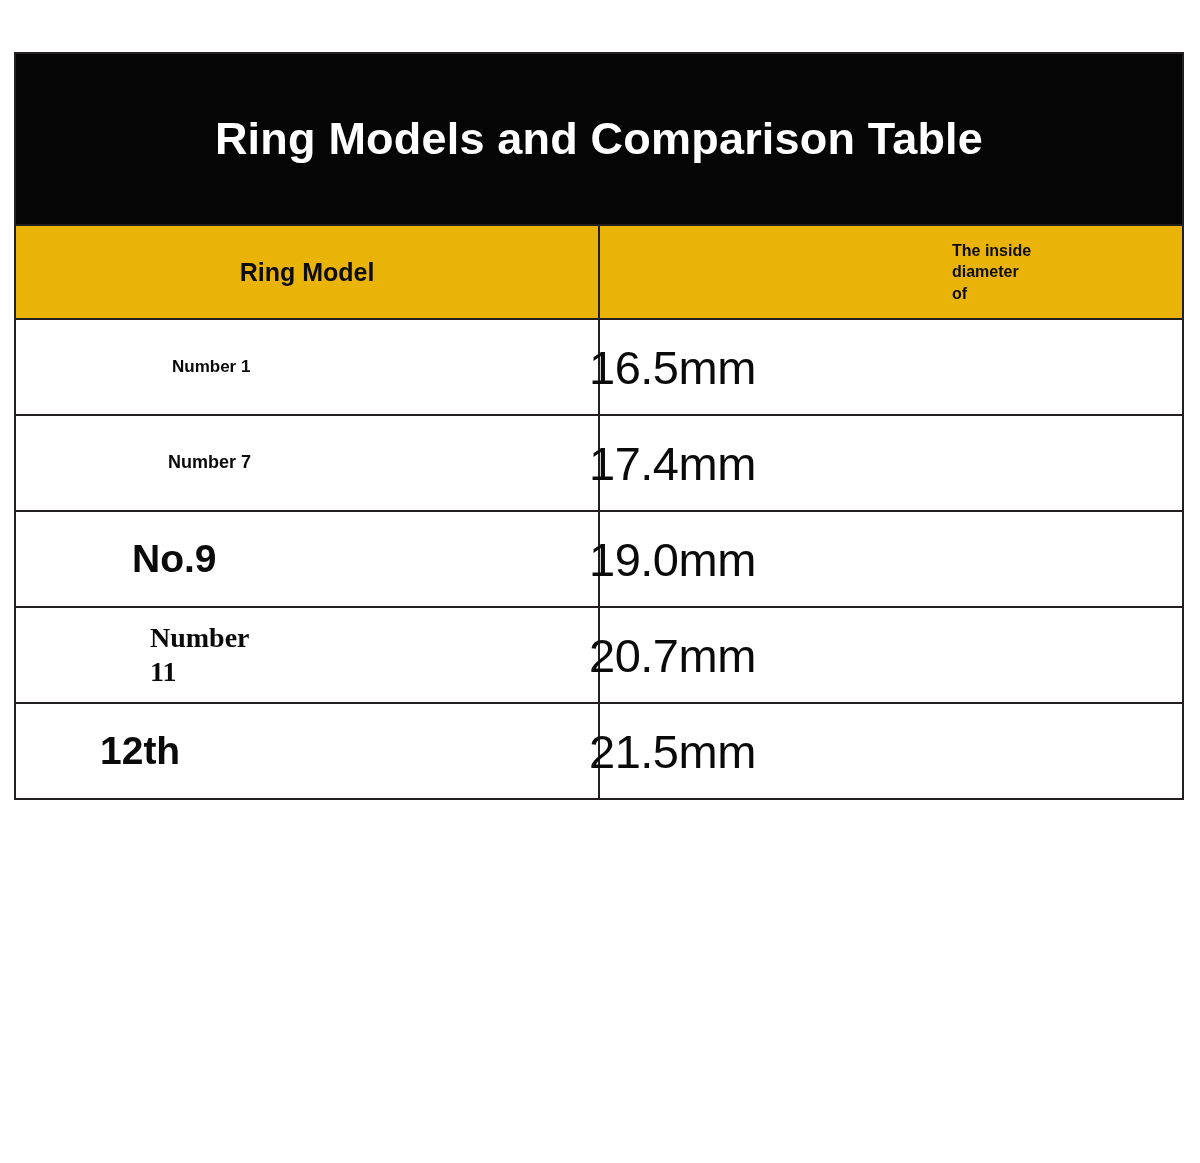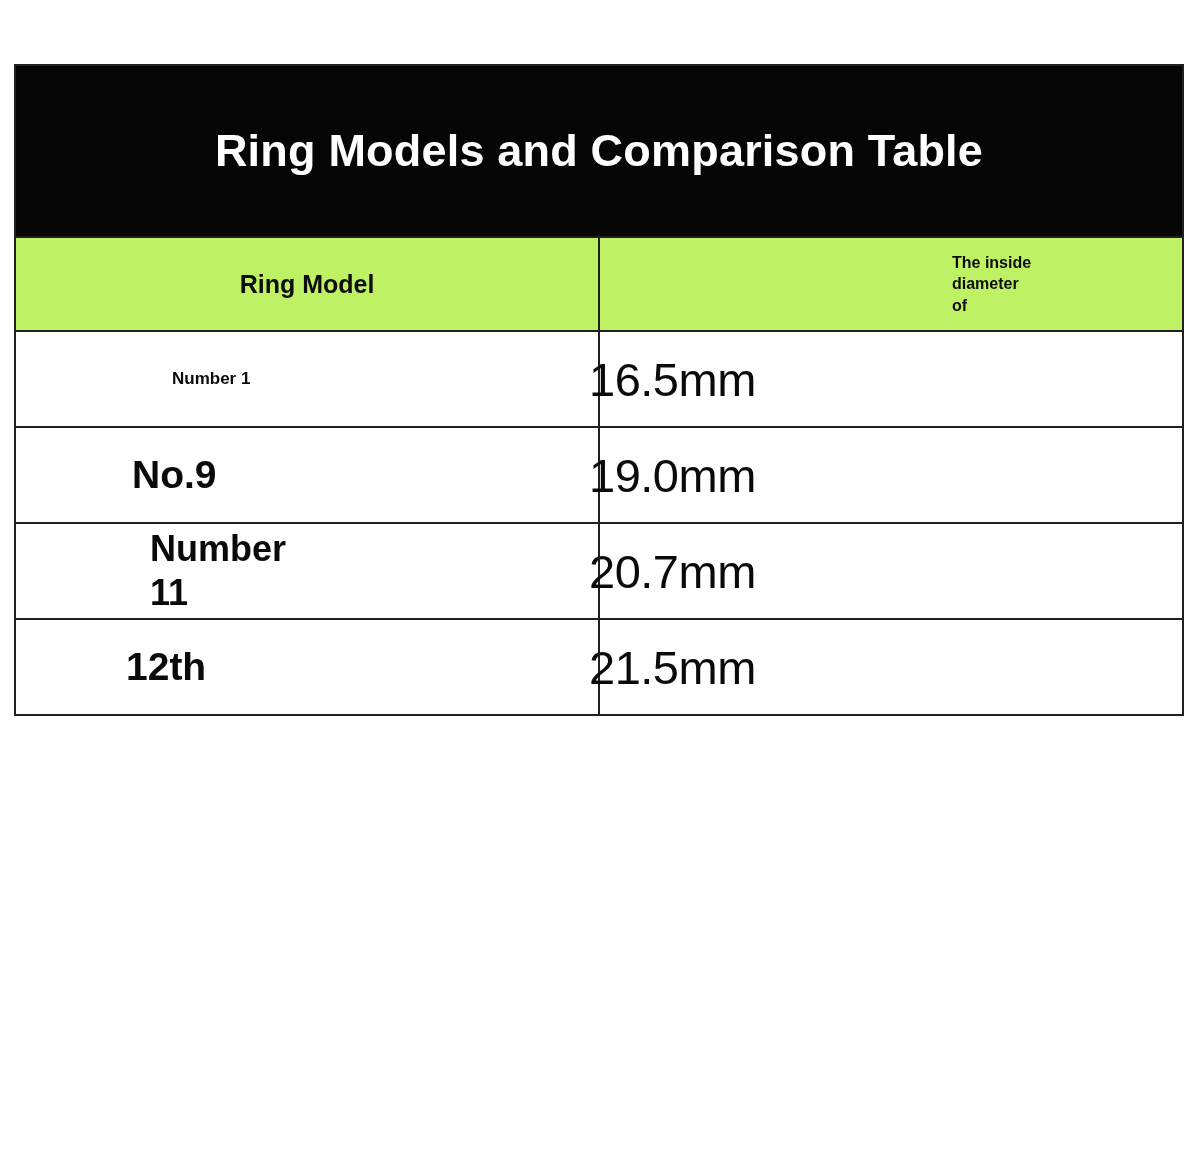--- a/index.html
+++ b/index.html
@@ -11,21 +11,21 @@
     width: 1200px;
     height: 1163px;
     font-family: "Liberation Sans", sans-serif;
     position: relative;
     overflow: hidden;
   }
 
   #sizing-table {
     position: absolute;
     left: 14px;
-    top: 64px;
+    top: 52px;
     width: 1170px;
     border-collapse: collapse;
     table-layout: fixed;
   }
 
   #sizing-table td, #sizing-table th {
     padding: 0;
     margin: 0;
     border: 2px solid #231f20;
     vertical-align: middle;
@@ -43,21 +43,21 @@
     color: #ffffff;
     font-size: 45px;
     font-weight: bold;
     letter-spacing: 0.2px;
     line-height: 1.1;
     display: block;
   }
 
   
   .hdr-row td {
-    background: #bef264;
+    background: #eab308;
     height: 92px;
   }
   .hdr-model {
     text-align: center;
   }
   .hdr-model-text {
     font-size: 25px;
     font-weight: bold;
     color: #0d0d0d;
     text-align: right;
@@ -102,22 +102,22 @@
     letter-spacing: -0.5px;
     margin-left: -11px;
   }
 
   
   .m-r0 { font-size: 17px; margin-left: 156px; }
   .m-r1 { font-size: 18px; margin-left: 152px; }
   .m-r2 { font-size: 20px; margin-left: 155px; width: 100px; }
   .m-r3 { font-size: 39px; margin-left: 116px; }
   .m-r4 { font-size: 32px; margin-left: 139px; }
-  .m-r5 { font-size: 36px; margin-left: 134px; width: 120px; }
-  .m-r6 { font-size: 39px; margin-left: 110px; }
+  .m-r5 { font-size: 28px; margin-left: 134px; width: 120px; font-family: Liberation Serif, serif; }
+  .m-r6 { font-size: 39px; margin-left: 84px; }
   .m-r7 { font-size: 27px; margin-left: 112px; }
 </style>
 </head>
 <body>
 
 <table id="sizing-table">
   <tbody>
 
     <tr>
       <td class="title-cell" colspan="2">
@@ -140,20 +140,28 @@
 
     <tr class="body-row">
       <td class="cell-model">
         <span class="model-inner m-r0">Number 1</span>
       </td>
       <td class="cell-value">
         <span class="value-inner">16.5mm</span>
       </td>
     </tr>
 
+    <tr class="body-row">
+      <td class="cell-model">
+        <span class="model-inner m-r1">Number 7</span>
+      </td>
+      <td class="cell-value">
+        <span class="value-inner">17.4mm</span>
+      </td>
+    </tr>
 
 
     <tr class="body-row">
       <td class="cell-model">
         <span class="model-inner m-r3">No.9</span>
       </td>
       <td class="cell-value">
         <span class="value-inner">19.0mm</span>
       </td>
     </tr>

